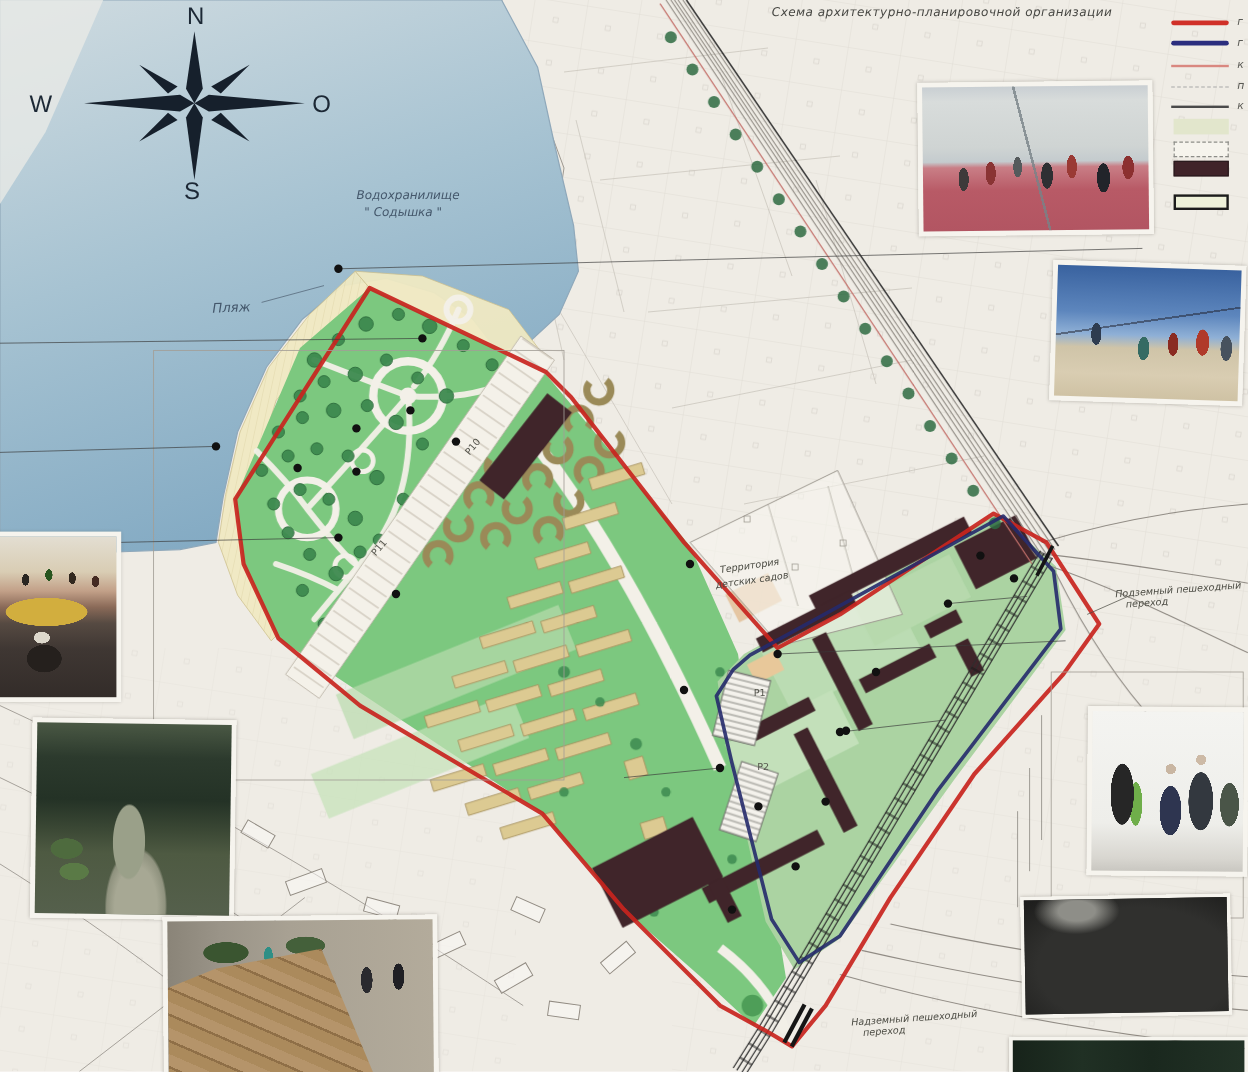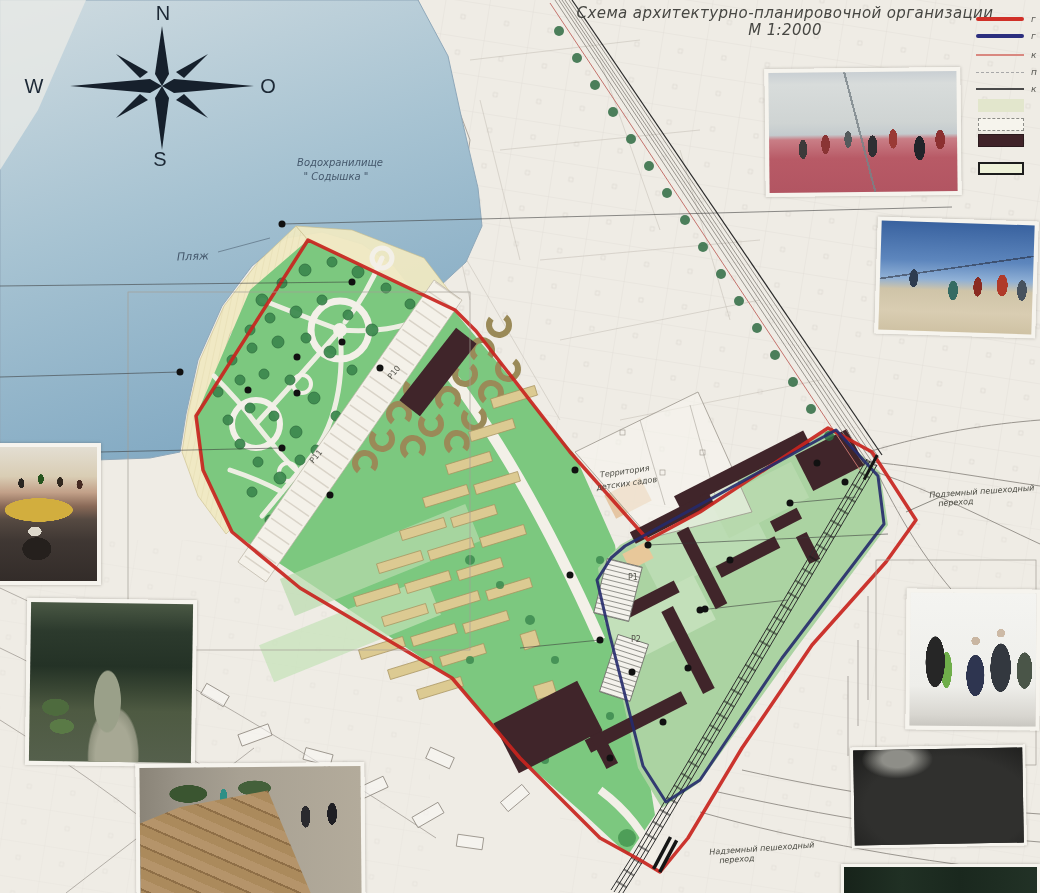--- a/index.html
+++ b/index.html
@@ -1,21 +1,21 @@
 <!DOCTYPE html>
 <html><head>
 <meta charset="utf-8">
 <style>
   html,body{margin:0;padding:0;}
   .sheet{position:relative;width:1040px;height:893px;overflow:hidden;background:#efece5;
          font-family:"DejaVu Sans",sans-serif;}
   .sheet svg{position:absolute;left:0;top:0;z-index:1;}
   
   .title{position:absolute;left:565px;top:5px;width:440px;z-index:3;text-align:center;
-         font-style:italic;color:#474743;font-size:15px;line-height:1.1;letter-spacing:.4px;}
+         font-style:italic;color:#474743;font-size:10px;line-height:1.1;letter-spacing:.4px;}
   .title div{white-space:nowrap;}
   
   .legend{position:absolute;left:976px;top:0;width:64px;height:200px;z-index:3;}
   .lrow{position:absolute;left:0;display:flex;align-items:center;width:74px;}
   .lline{display:inline-block;width:48px;}
   .lfrag{font-size:9px;color:#5a5a55;margin-left:7px;font-style:italic;}
   .ln1{height:4px;background:#d03028;border-radius:2px;}
   .ln2{height:4px;background:#2b2e7e;border-radius:2px;}
   .ln3{height:2px;background:#d98880;}
   .ln4{height:0;border-top:1.4px dashed #a8a8a8;}
@@ -481,21 +481,20 @@
     </div>
 <div class="photo" style="left:851px;top:746px;width:175px;height:101px;transform:rotate(-1deg);border-width:3px;">
       <div class="ph-fill ph-rock"></div>
     </div>
 <div class="photo" style="left:841px;top:864px;width:199px;height:40px;border-width:3px;">
       <div class="ph-fill ph-forest"></div>
     </div>
 
 <div class="title">
   <div>Схема архитектурно-планировочной организации</div>
-  <div>М 1:2000</div>
 </div>
 
 <div class="legend">
   <div class="lrow" style="top:14px;">
         <span class="lline ln1"></span>
         <span class="lfrag">г</span>
       </div>
   <div class="lrow" style="top:31px;">
         <span class="lline ln2"></span>
         <span class="lfrag">г</span>

